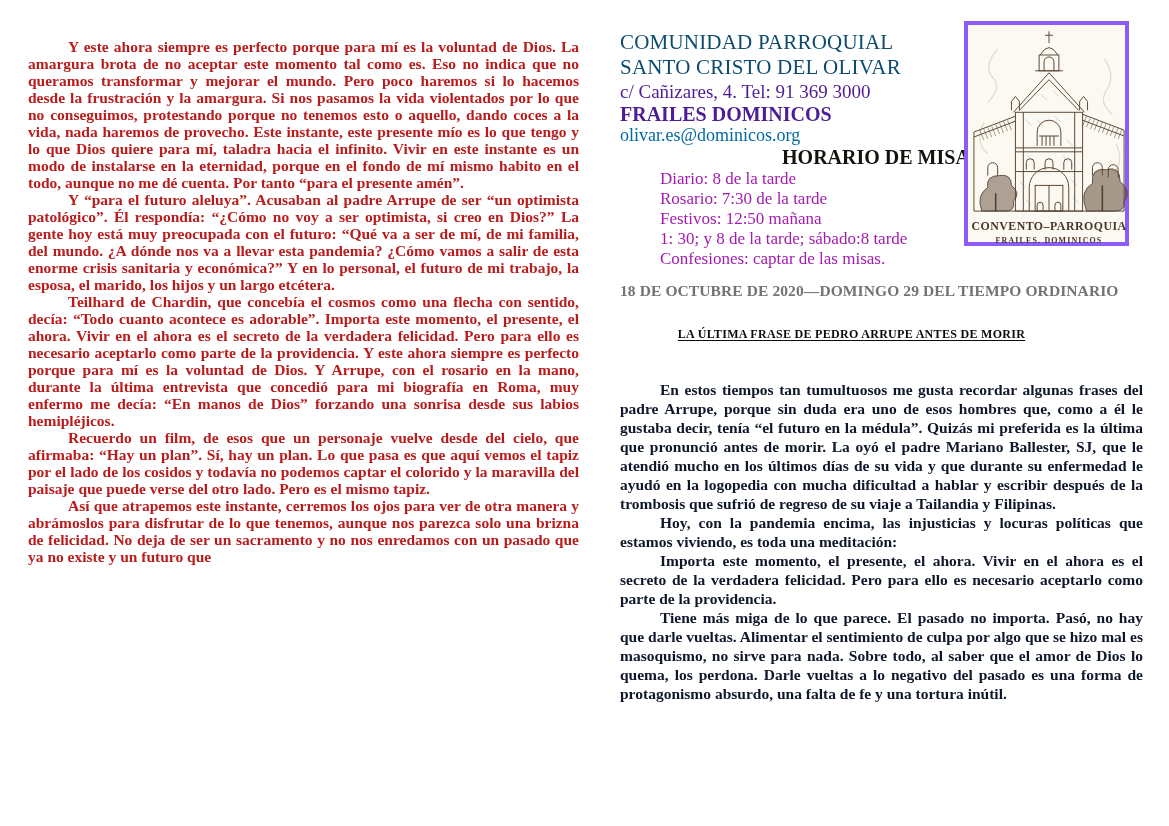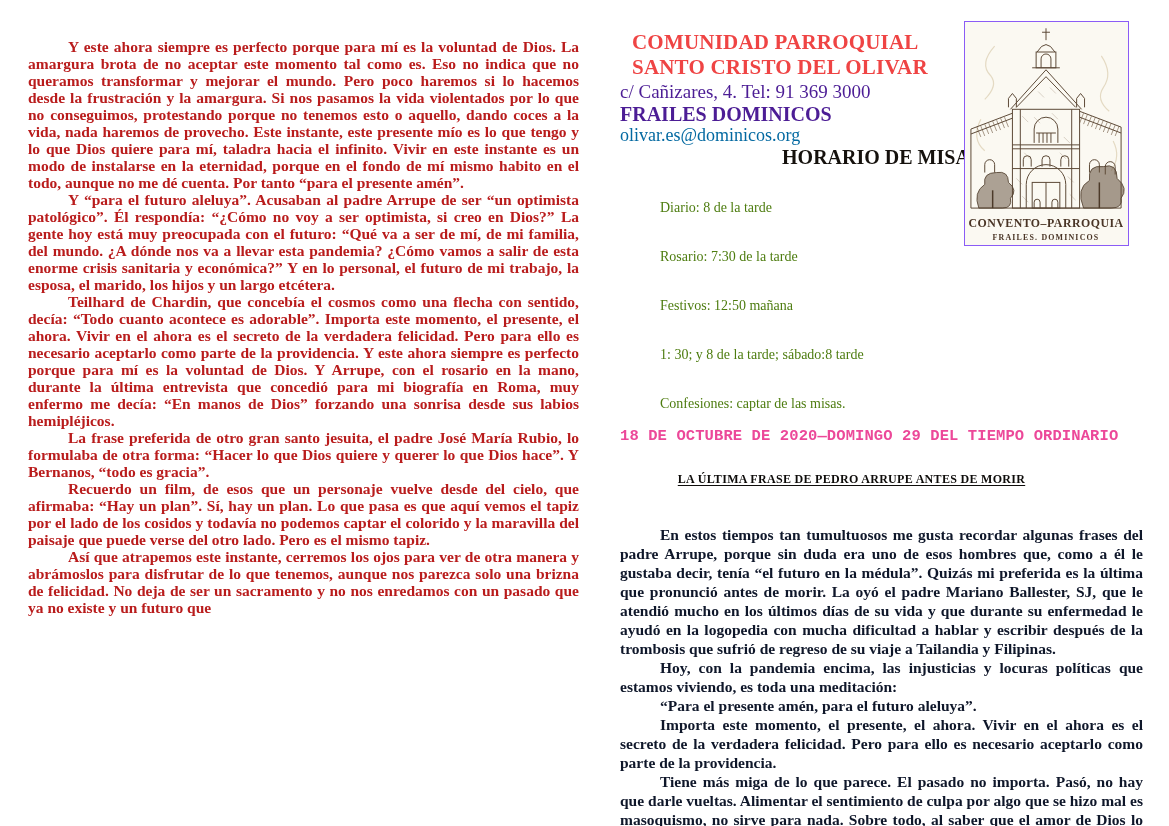--- a/index.html
+++ b/index.html
@@ -29,38 +29,37 @@
 
   
   .col-right {
     position: absolute;
     left: 620px;
     top: 30px;
     width: 523px;
   }
   .parish-name {
     font-size: 21px;
-    font-weight: 700;
+    font-weight: 400;
     line-height: 25px;
-    color: #ef4444;
+    color: #0c4a6e;
     letter-spacing: 0.2px;
-    margin-left: 12px;
   }
   .parish-address { font-size: 19px; line-height: 23px; color: #4c1d95; }
   .parish-order   { font-size: 20px; font-weight: 700; line-height: 22px; color: #4c1d95; }
   .parish-email   { font-size: 18px; line-height: 21px; color: #0369a1; }
   .mass-title     { font-size: 20px; font-weight: 700; line-height: 23px; color: #15110d; text-align: center; }
-  .schedule-line  { font-size: 14px; line-height: 20px; color: #4d7c0f; padding-left: 40px; margin-top: 29px; }
+  .schedule-line  { font-size: 17px; line-height: 20px; color: #a21caf; padding-left: 40px; }
 
   .date-line {
     margin-top: 13px;
-    font-family: Liberation Mono, monospace;
+    font-family: Liberation Serif, serif;
     font-size: 15.5px;
     font-weight: 700;
-    color: #ec4899;
+    color: #737373;
     letter-spacing: 0.1px;
   }
   .article-title {
     margin-top: 27px;
     text-align: center;
     padding-right: 60px;
     font-size: 12px;
     font-weight: 700;
     color: #0e0c0a;
     text-decoration: underline;
@@ -78,35 +77,34 @@
   .article-body p { margin: 0; text-indent: 40px; }
 
   
   .church-figure {
     position: absolute;
     left: 964px;
     top: 21px;
     width: 165px;
     height: 225px;
     background: #fbf9f2;
-    border: 1px solid #8b5cf6;
+    border: 4px solid #8b5cf6;
   }
   .church-figure svg { display: block; }
   .church-figure text { font-family: "Liberation Serif", serif; }
 </style>
 </head>
 <body>
 
 <div class="page">
 
   <div class="col-left">
     <p>Y este ahora siempre es perfecto porque para mí es la voluntad de Dios. La amargura brota de no aceptar este momento tal como es. Eso no indica que no queramos transformar y mejorar el mundo. Pero poco haremos si lo hacemos desde la frustración y la amargura. Si nos pasamos la vida violentados por lo que no conseguimos, protestando porque no tenemos esto o aquello, dando coces a la vida, nada haremos de provecho. Este instante, este presente mío es lo que tengo y lo que Dios quiere para mí, taladra hacia el infinito. Vivir en este instante es un modo de instalarse en la eternidad, porque en el fondo de mí mismo habito en el todo, aunque no me dé cuenta. Por tanto “para el presente amén”.</p>
     <p>Y “para el futuro aleluya”. Acusaban al padre Arrupe de ser “un optimista patológico”. Él respondía: “¿Cómo no voy a ser optimista, si creo en Dios?” La gente hoy está muy preocupada con el futuro: “Qué va a ser de mí, de mi familia, del mundo. ¿A dónde nos va a llevar esta pandemia? ¿Cómo vamos a salir de esta enorme crisis sanitaria y económica?” Y en lo personal, el futuro de mi trabajo, la esposa, el marido, los hijos y un largo etcétera.</p>
     <p>Teilhard de Chardin, que concebía el cosmos como una flecha con sentido, decía: “Todo cuanto acontece es adorable”. Importa este momento, el presente, el ahora. Vivir en el ahora es el secreto de la verdadera felicidad. Pero para ello es necesario aceptarlo como parte de la providencia. Y este ahora siempre es perfecto porque para mí es la voluntad de Dios. Y Arrupe, con el rosario en la mano, durante la última entrevista que concedió para mi biografía en Roma, muy enfermo me decía: “En manos de Dios” forzando una sonrisa desde sus labios hemipléjicos.</p>
-    <p>La frase preferida de otro gran santo jesuita, el padre José María Rubio, lo formulaba de otra forma: “Hacer lo que Dios quiere y querer lo que Dios hace”. Y Bernanos, “todo es gracia”.</p>
     <p>Recuerdo un film, de esos que un personaje vuelve desde del cielo, que afirmaba: “Hay un plan”. Sí, hay un plan. Lo que pasa es que aquí vemos el tapiz por el lado de los cosidos y todavía no podemos captar el colorido y la maravilla del paisaje que puede verse del otro lado. Pero es el mismo tapiz.</p>
     <p>Así que atrapemos este instante, cerremos los ojos para ver de otra manera y abrámoslos para disfrutar de lo que tenemos, aunque nos parezca solo una brizna de felicidad. No deja de ser un sacramento y no nos enredamos con un pasado que ya no existe y un futuro que</p>
   </div>
 
   <div class="col-right">
     <div class="parish-header">
       <div class="parish-name">COMUNIDAD PARROQUIAL</div>
       <div class="parish-name">SANTO CRISTO DEL OLIVAR</div>
       <div class="parish-address">c/ Cañizares, 4. Tel: 91 369 3000</div>
       <div class="parish-order">FRAILES DOMINICOS</div>
@@ -120,21 +118,20 @@
         <div class="schedule-line">Confesiones: captar de las misas.</div>
       </div>
     </div>
 
     <div class="date-line">18 DE OCTUBRE DE 2020—DOMINGO 29 DEL TIEMPO ORDINARIO</div>
     <div class="article-title">LA ÚLTIMA FRASE DE PEDRO ARRUPE ANTES DE MORIR</div>
 
     <div class="article-body">
       <p>En estos tiempos tan tumultuosos me gusta recordar algunas frases del padre Arrupe, porque sin duda era uno de esos hombres que, como a él le gustaba decir, tenía “el futuro en la médula”. Quizás mi preferida es la última que pronunció antes de morir. La oyó el padre Mariano Ballester, SJ, que le atendió mucho en los últimos días de su vida y que durante su enfermedad le ayudó en la logopedia con mucha dificultad a hablar y escribir después de la trombosis que sufrió de regreso de su viaje a Tailandia y Filipinas.</p>
       <p>Hoy, con la pandemia encima, las injusticias y locuras políticas que estamos viviendo, es toda una meditación:</p>
-      <p>“Para el presente amén, para el futuro aleluya”.</p>
       <p>Importa este momento, el presente, el ahora. Vivir en el ahora es el secreto de la verdadera felicidad. Pero para ello es necesario aceptarlo como parte de la providencia.</p>
       <p>Tiene más miga de lo que parece. El pasado no importa. Pasó, no hay que darle vueltas. Alimentar el sentimiento de culpa por algo que se hizo mal es masoquismo, no sirve para nada. Sobre todo, al saber que el amor de Dios lo quema, los perdona. Darle vueltas a lo negativo del pasado es una forma de protagonismo absurdo, una falta de fe y una tortura inútil.</p>
     </div>
   </div>
 
   <div class="church-figure">
     <svg viewBox="0 0 165 225" width="163" height="223">
 
       <g stroke="#e4dac3" fill="none" stroke-width="1.2">
         <path d="M30,24 Q14,42 26,54 Q34,64 20,78"></path>

